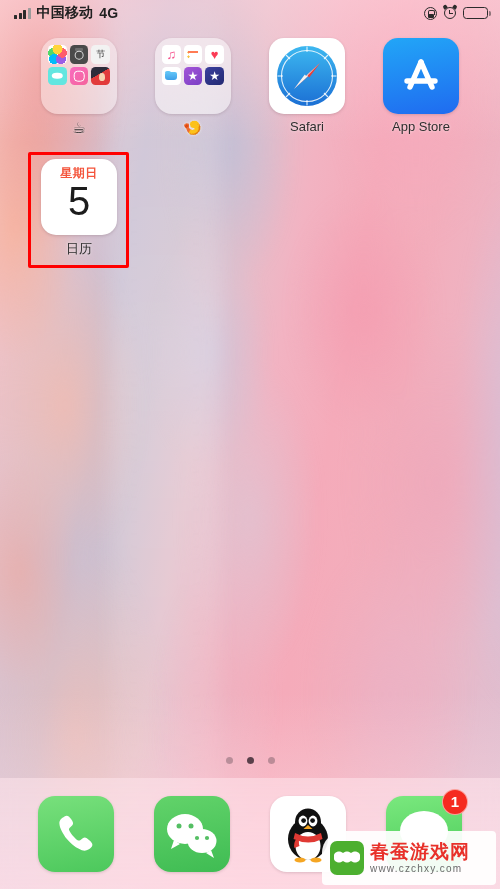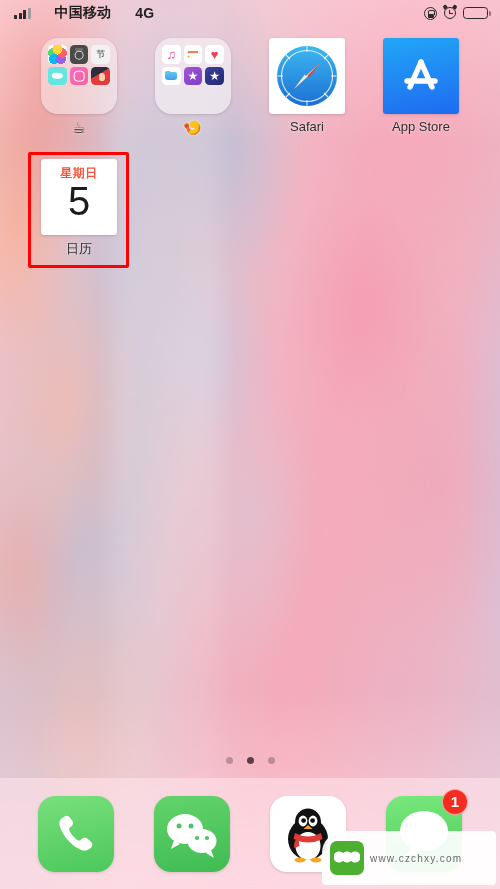--- a/index.html
+++ b/index.html
@@ -62,21 +62,21 @@
     position:absolute; left:0; bottom:0; width:100%; height:22%;
     background:linear-gradient(0deg, rgba(255,222,230,.62), rgba(255,222,230,0));
   }
 
   
   #statusbar{
     position:absolute; left:0; top:0; width:500px; height:26px;
     display:flex; align-items:center; color:#202020;
     font-size:14px; font-weight:bold; letter-spacing:.2px;
   }
-  .sb-left{ display:flex; align-items:center; gap:24px; padding-left:14px; }
+  .sb-left{ display:flex; align-items:center; gap:6px; padding-left:14px; }
   .bars{ display:flex; align-items:flex-end; gap:1.5px; height:11px; }
   .bars i{ display:block; width:3px; background:#2b2b2b; border-radius:.5px; }
   .bars i:nth-child(1){height:4px} .bars i:nth-child(2){height:6px}
   .bars i:nth-child(3){height:8.5px} .bars i:nth-child(4){height:11px; background:#9b9b9b;}
   .sb-center{ position:absolute; left:0; right:0; text-align:center; font-size:15px; }
   .sb-right{ margin-left:auto; display:flex; align-items:center; gap:7px; padding-right:12px; }
   .rot-lock{ width:13px; height:13px; border:1.6px solid #2b2b2b; border-radius:50%; position:relative; }
   .rot-lock:before{
     content:""; position:absolute; left:3px; top:2.6px; width:4.6px; height:4px;
     border:1.3px solid #2b2b2b; border-bottom:none; border-radius:2px 2px 0 0;
@@ -88,21 +88,21 @@
   .alarm-ear{ position:absolute; top:-3.5px; width:4px; height:3.6px; background:#2b2b2b; border-radius:2px 2px 0 0; }
   .alarm-ear.l{ left:-1.6px; transform:rotate(-33deg);} .alarm-ear.r{ right:-1.6px; transform:rotate(33deg);}
   .battery{ width:25px; height:12px; border:1.6px solid #2b2b2b; border-radius:3.5px; padding:1.4px; position:relative; }
   .battery .fill{ height:100%; background:#2b2b2b; border-radius:1.6px; }
   .battery:after{ content:""; position:absolute; right:-4px; top:3.4px; width:2.2px; height:4.6px; background:#2b2b2b; border-radius:0 1.6px 1.6px 0; opacity:.5; }
 
   
   #home{ position:absolute; left:0; top:26px; width:500px; height:730px; }
   .row{ display:flex; }
   .app{ width:114px; display:flex; flex-direction:column; align-items:center; }
-  .icon{ width:76px; height:76px; border-radius:3px; position:relative; overflow:hidden;
+  .icon{ width:76px; height:76px; border-radius:15px; position:relative; overflow:hidden;
          box-shadow:0 1px 3px rgba(90,60,70,.22); }
   .label{ margin-top:5px; font-size:13px; color:#2e2e2e; text-shadow:0 0 3px rgba(255,255,255,.75); white-space:nowrap; }
   .label.emoji{ font-size:15px; }
 
   
   .folder{
     background:rgba(255,255,255,.42);
     display:grid; grid-template-columns:repeat(3,1fr); grid-template-rows:repeat(3,1fr);
     gap:3px; padding:7px; border-radius:17px;
     box-shadow:0 1px 3px rgba(90,60,70,.2);
@@ -404,15 +404,16 @@
         <ellipse cx="29" cy="26" rx="24" ry="20" fill="#ffffff"></ellipse>
         <path d="M16 41 q-2 8 -9 11 q10 1 16 -6 z" fill="#ffffff"></path>
       </svg>
     </div>
   </div>
 </div>
 
 <div id="watermark">
   <div class="wm-logo"></div>
   <div class="wm-text">
+    <span class="wm-cn">春蚕游戏网</span>
     <span class="wm-url">www.czchxy.com</span>
   </div>
 </div>
 
 </body></html>

